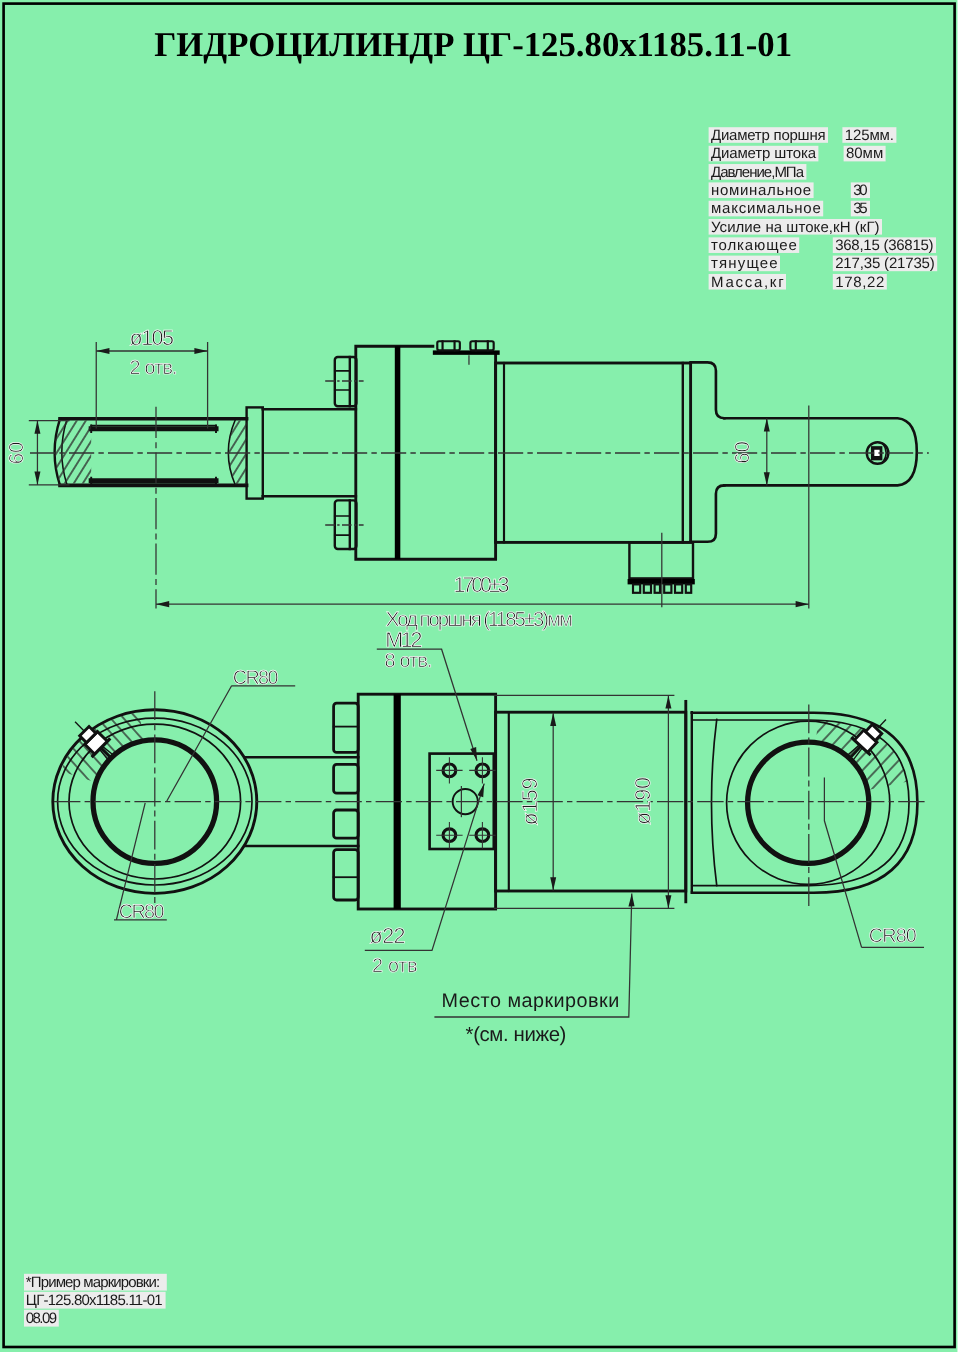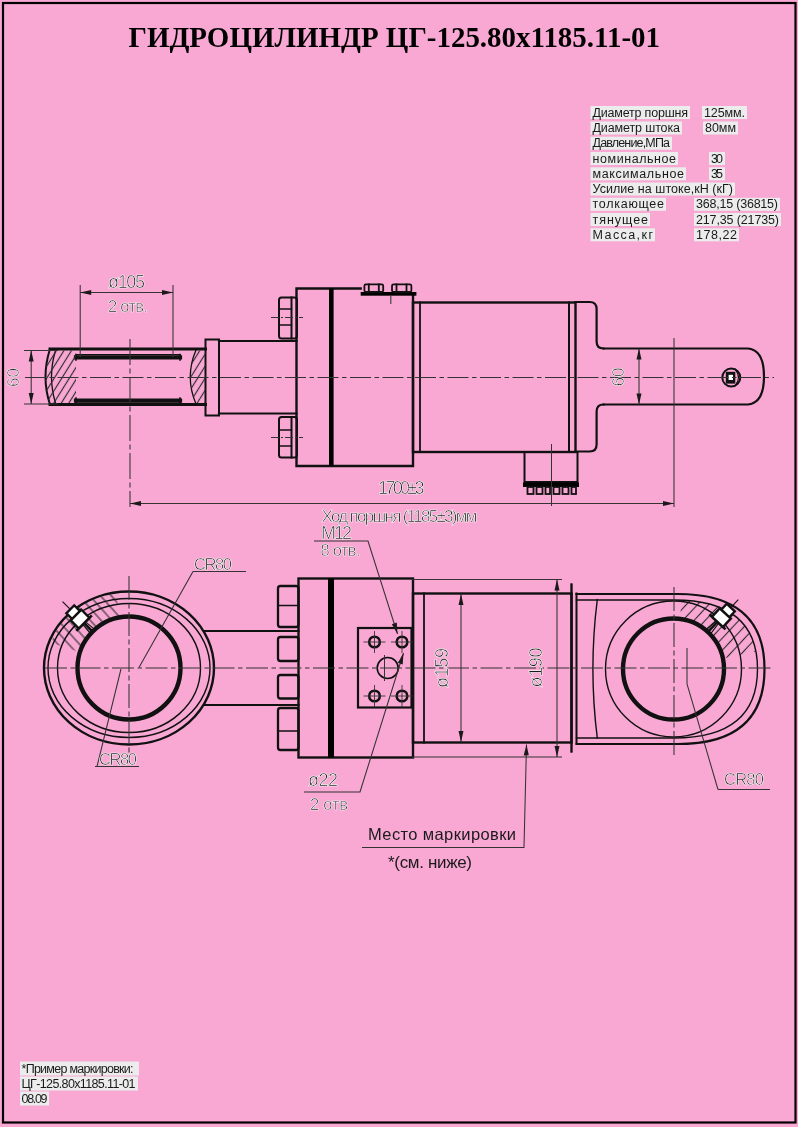--- a/index.html
+++ b/index.html
@@ -1,16 +1,16 @@
 <!DOCTYPE html>
 <html><head>
 <meta charset="utf-8">
 <style>
   html,body{margin:0;padding:0;background:#fff;}
-  #page{position:relative;width:798px;height:1127px;background:#f9a8d4;overflow:hidden;
+  #page{position:relative;width:798px;height:1127px;background:#86efac;overflow:hidden;
         font-family:"Liberation Sans", sans-serif;}
   svg{position:absolute;left:0;top:0;}
   text{font-family:"Liberation Sans", sans-serif;fill:#1a1a1a;}
   .cad{fill:#262626;}
 </style>
 </head>
 <body>
 <div id="page">
 <svg width="798" height="1127" viewBox="0 0 798 1127">
 <defs>

